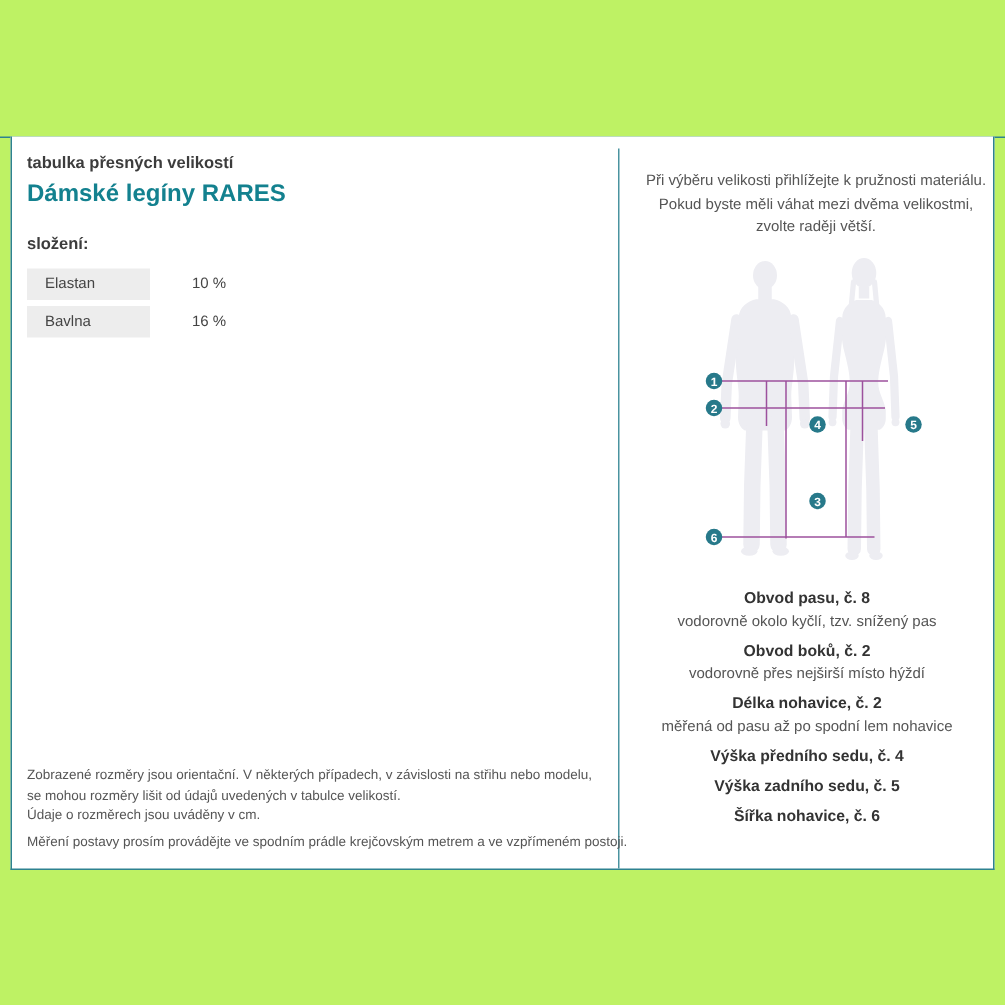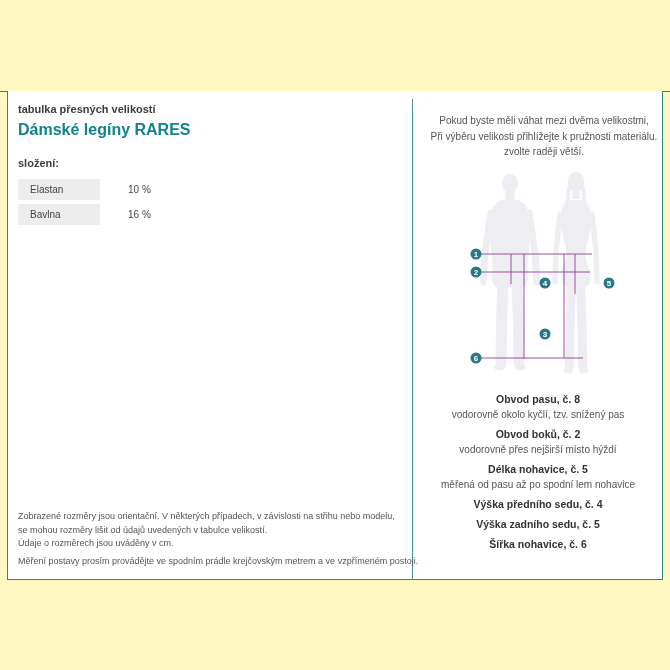--- a/index.html
+++ b/index.html
@@ -1,16 +1,16 @@
 <!DOCTYPE html>
 <html style="--accent: #2e8290; --accent-soft: #4a93a0; --badge: #27798a; --purple: #9c519d; --silhouette: #ededf2; --cell-bg: #ededed; --ink: #3c3c3c; --muted: #555555; --title-teal: #13818f;"><head>
 <meta charset="utf-8">
 <style>
   html,body{margin:0;padding:0;background:#ffffff;font-family:"Liberation Sans",sans-serif;}
-  .page{position:relative;width:670px;height:670px;background:#fef9c3;overflow:hidden;color:var(--ink,#3c3c3c);}
+  .page{position:relative;width:670px;height:670px;background:#bef264;overflow:hidden;color:var(--ink,#3c3c3c);}
 
   
   .top-rule{position:absolute;left:0;top:91px;width:670px;height:0;border-top:1px solid var(--accent,#2e8290);}
   .sheet{position:absolute;left:7px;top:91px;width:654px;height:488px;background:#fff;
          border-left:1px solid var(--accent,#2e8290);border-right:1px solid var(--accent,#2e8290);
          border-bottom:1px solid var(--accent,#2e8290);}
   .divider{position:absolute;left:412px;top:99px;width:0;height:480px;border-left:1px solid var(--accent-soft,#4a93a0);}
 
   
   .subtitle{position:absolute;left:18px;top:103px;font-size:11px;font-weight:bold;color:var(--ink,#3c3c3c);}
@@ -66,22 +66,22 @@
   </div>
 
   <div class="notes">
     <div class="note-line">Zobrazené rozměry jsou orientační. V některých případech, v závislosti na střihu nebo modelu,</div>
     <div class="note-line">se mohou rozměry lišit od údajů uvedených v tabulce velikostí.</div>
     <div class="note-line">Údaje o rozměrech jsou uváděny v cm.</div>
     <div class="note-line p-gap">Měření postavy prosím provádějte ve spodním prádle krejčovským metrem a ve vzpřímeném postoji.</div>
   </div>
 
   <div class="intro">
+    <div>Při výběru velikosti přihlížejte k pružnosti materiálu.</div>
     <div>Pokud byste měli váhat mezi dvěma velikostmi,</div>
-    <div>Při výběru velikosti přihlížejte k pružnosti materiálu.</div>
     <div>zvolte raději větší.</div>
   </div>
 
   <svg class="diagram" width="180" height="215" viewBox="0 0 180 215" xmlns="http://www.w3.org/2000/svg">
 
     <g>
       <ellipse class="sil-fill" cx="55" cy="17.5" rx="8" ry="9.5"></ellipse>
       <rect class="sil-fill" x="50.5" y="24" width="9" height="10"></rect>
       <path class="sil-fill" d="M37.5,46 C37.5,38.5 44,34.5 49,33.5 L61,33.5 C66,34.5 72.5,38.5 72.5,46
         C73.5,57 74.5,64 74.5,73 C74.5,83 72.5,91 72.5,98 L73,112 C73,116.5 71,119.5 68.5,121
@@ -144,21 +144,21 @@
   <div class="measurements">
     <div class="m-item">
       <div class="m-title">Obvod pasu, č. 8</div>
       <div class="m-desc">vodorovně okolo kyčlí, tzv. snížený pas</div>
     </div>
     <div class="m-item">
       <div class="m-title">Obvod boků, č. 2</div>
       <div class="m-desc">vodorovně přes nejširší místo hýždí</div>
     </div>
     <div class="m-item">
-      <div class="m-title">Délka nohavice, č. 5</div>
+      <div class="m-title">Délka nohavice, č. 2</div>
       <div class="m-desc">měřená od pasu až po spodní lem nohavice</div>
     </div>
     <div class="m-item">
       <div class="m-title">Výška předního sedu, č. 4</div>
 
     </div>
     <div class="m-item">
       <div class="m-title">Výška zadního sedu, č. 5</div>
 
     </div>

